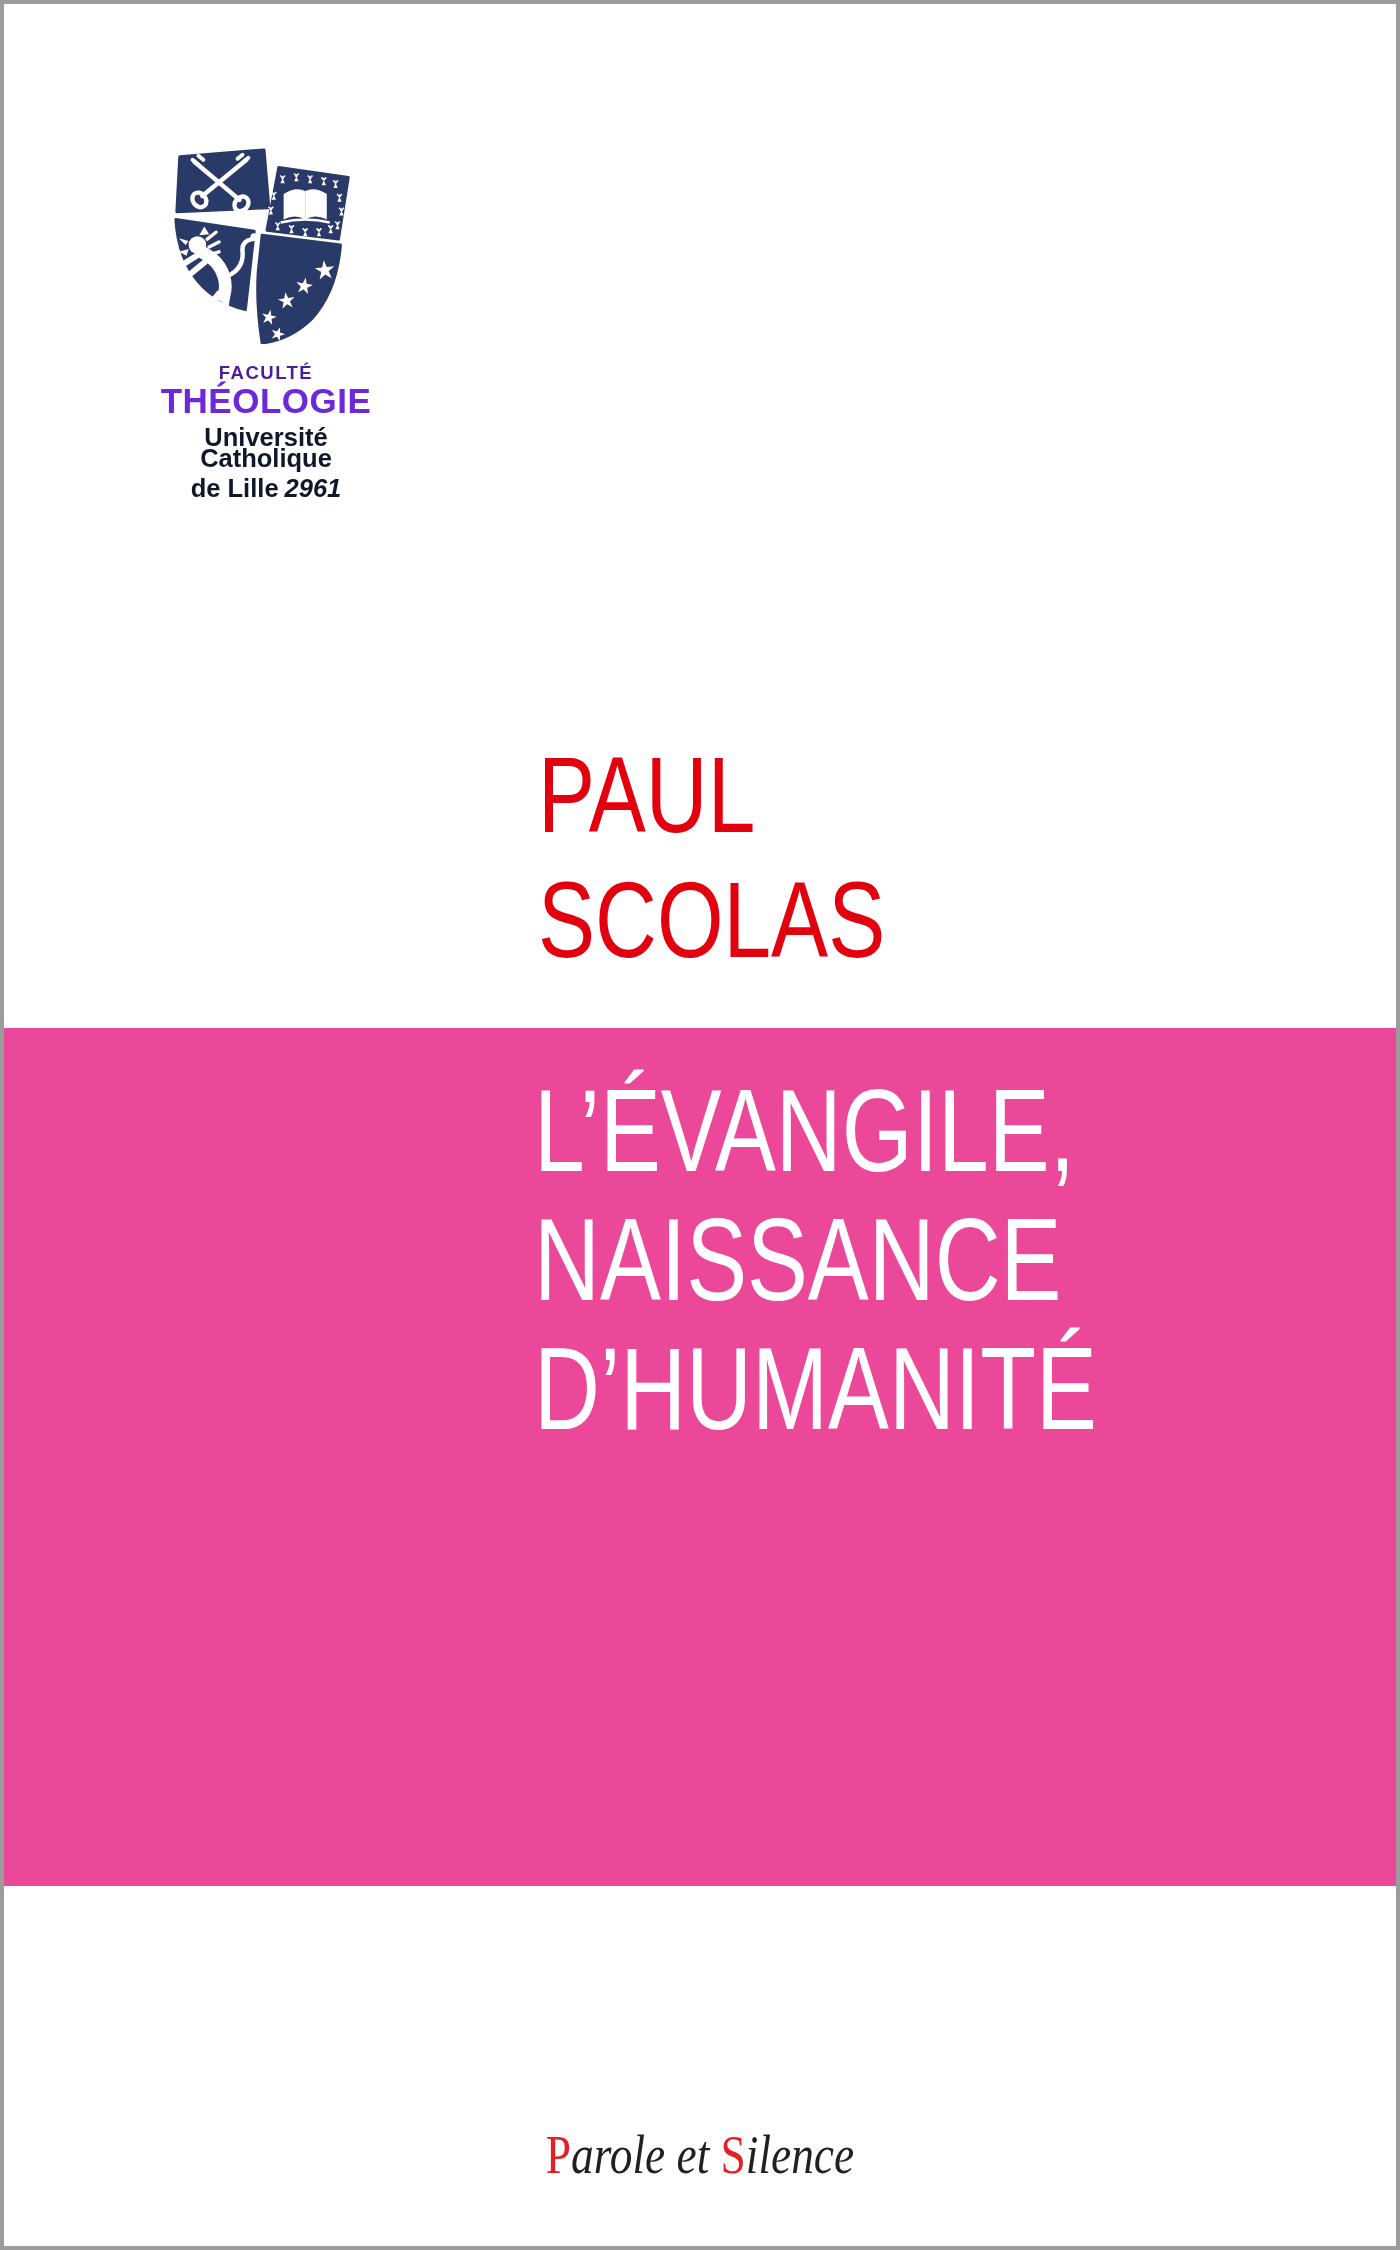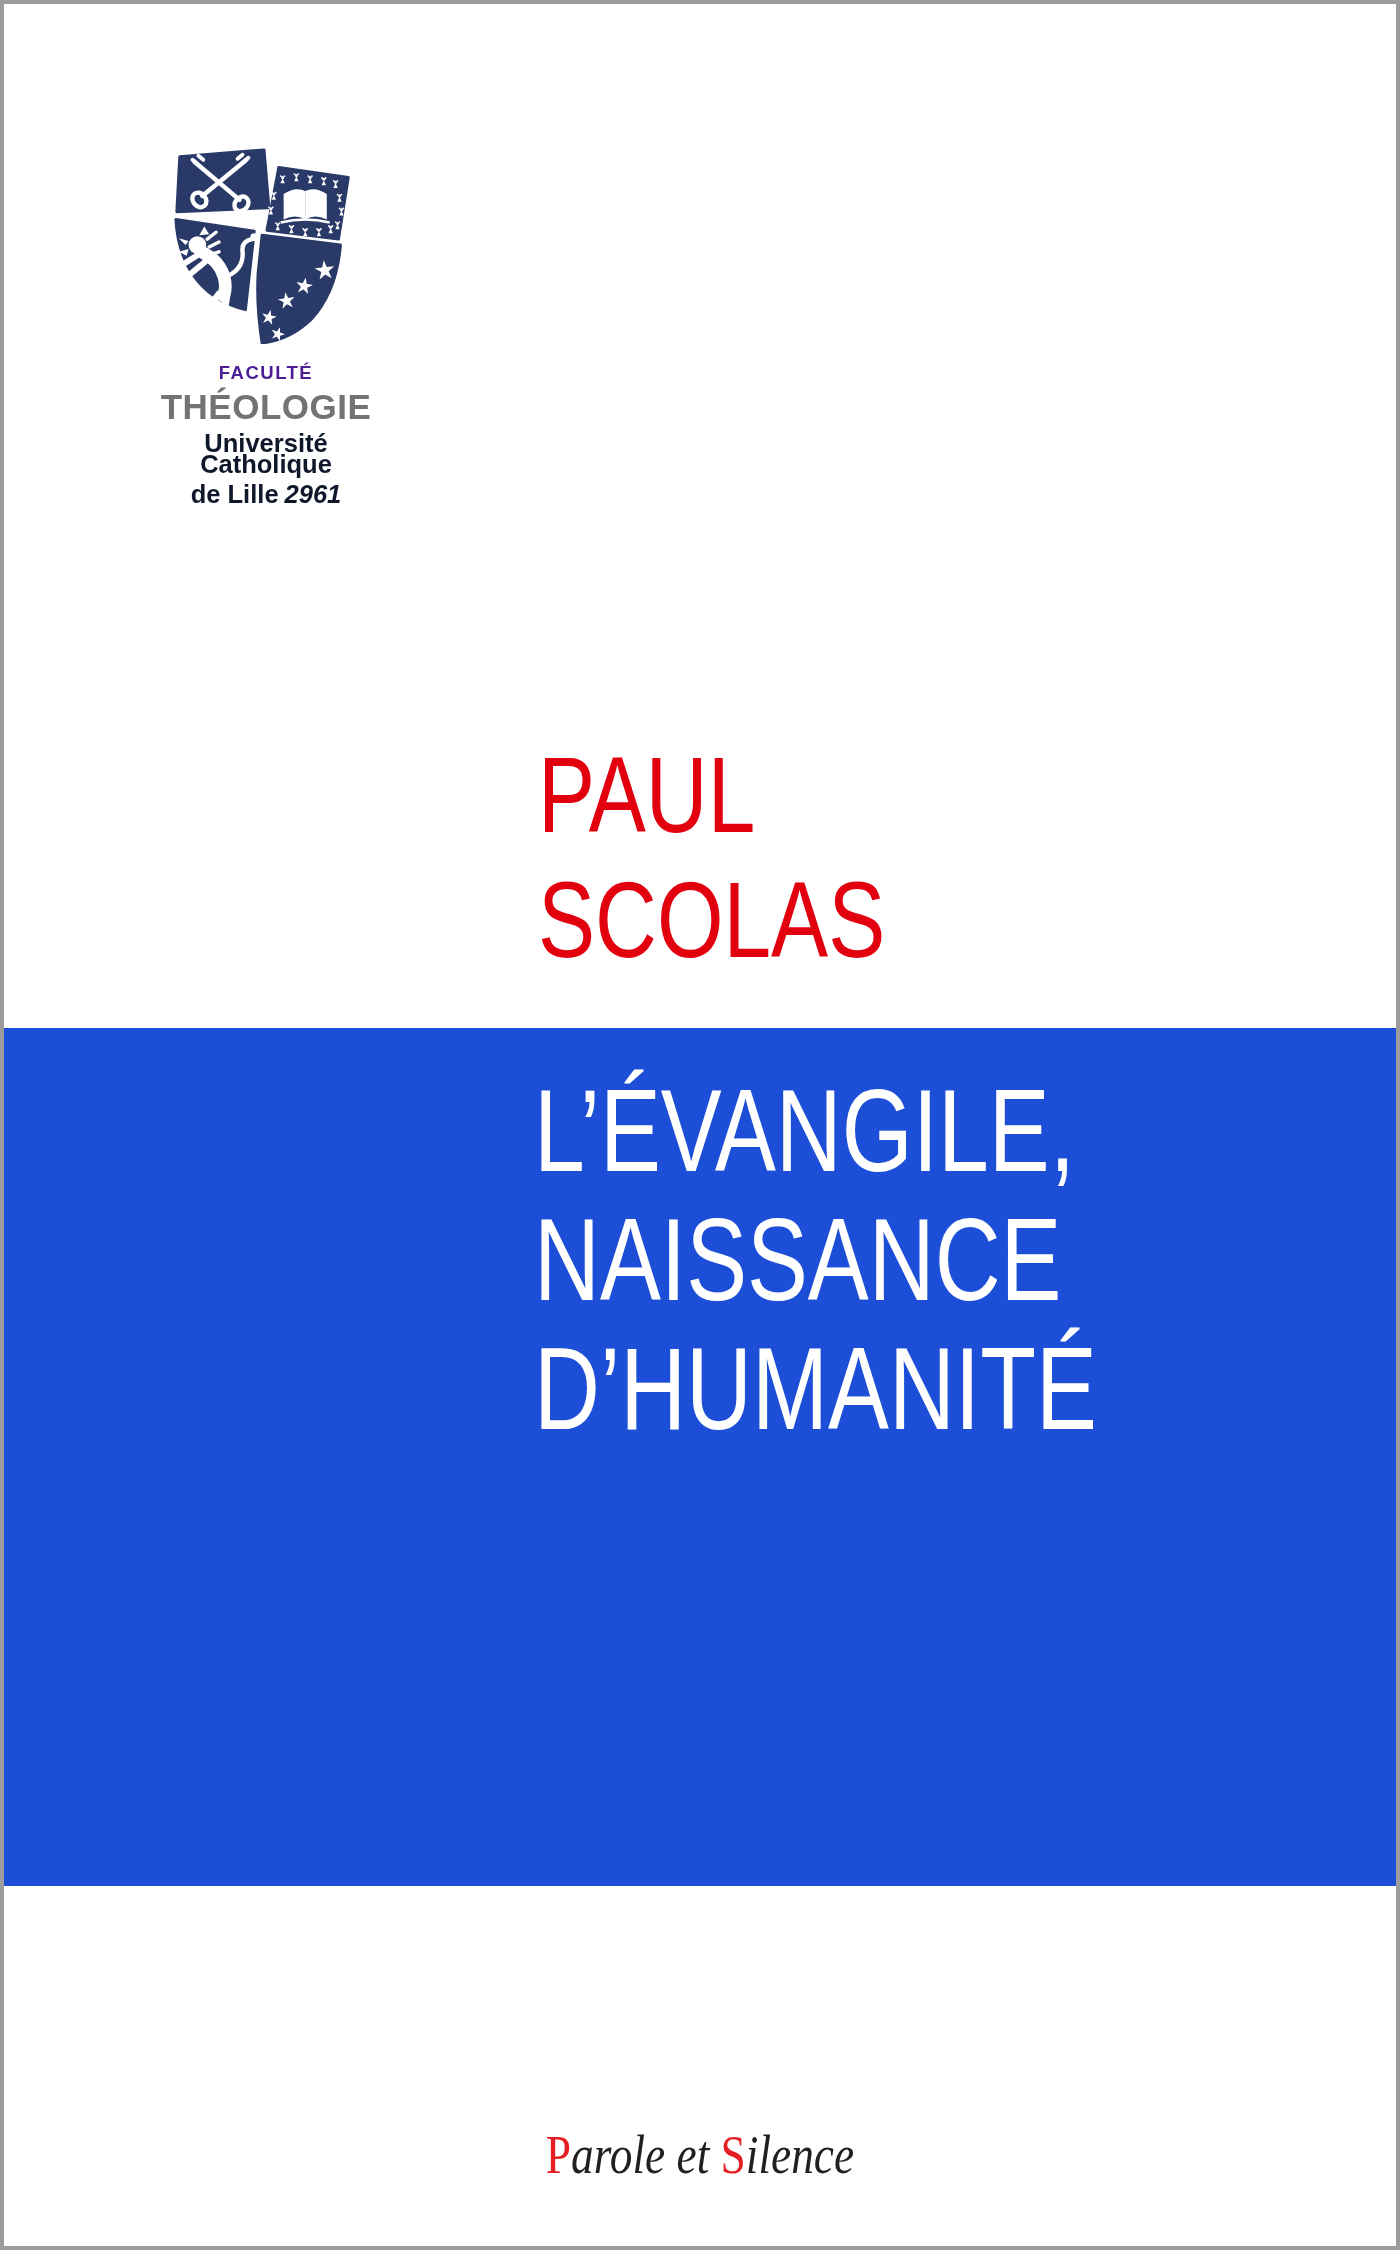--- a/index.html
+++ b/index.html
@@ -3,29 +3,29 @@
 <meta charset="utf-8">
 <style>
   html,body{margin:0;padding:0;background:#fff;}
   .cover{position:relative;width:1400px;height:2250px;background:#ffffff;
          border:4px solid #9c9c9c;box-sizing:border-box;overflow:hidden;
          font-family:"Liberation Sans",sans-serif;}
   
   .logo{position:absolute;left:134px;top:142px;width:256px;text-align:center;line-height:1;}
   .crest{display:block;margin:0 auto;width:196px;height:198px;}
   .fac{margin-top:20px;font-size:18.5px;font-weight:bold;letter-spacing:1.5px;color:#4c1d95;}
-  .theo{margin-top:6px;font-size:35px;font-weight:bold;letter-spacing:.5px;color:#737373;}
+  .theo{font-size:35px;font-weight:bold;letter-spacing:.5px;color:#6d28d9;}
   .univ{margin-top:9px;font-family:Liberation Sans, sans-serif;font-weight:bold;
         font-size:25.5px;color:#0f172a;line-height:21px;}
   .univ .year{font-style:italic;padding-left:6px;font-weight:600;}
   
   .author{position:absolute;left:534px;top:729px;font-size:107px;line-height:125px;
           color:#e2000f;transform:scaleX(.8);transform-origin:0 0;white-space:nowrap;}
   
-  .band{position:absolute;left:0;right:0;top:1024px;height:858px;background:#1d4ed8;}
+  .band{position:absolute;left:0;right:0;top:1024px;height:858px;background:#ec4899;}
   .title{position:absolute;left:530px;top:38px;font-size:117px;line-height:129px;
          color:#ffffff;transform:scaleX(.78);transform-origin:0 0;white-space:nowrap;}
   
   .publisher{position:absolute;left:0;width:100%;top:2120px;text-align:center;
              font-family:"Liberation Serif",serif;font-size:54px;color:#231f20;
              transform:scaleX(.84);white-space:nowrap;}
   .publisher .cap{color:#e51f23;font-style:normal;}
   .publisher .it{font-style:italic;}
 </style>
 </head>

